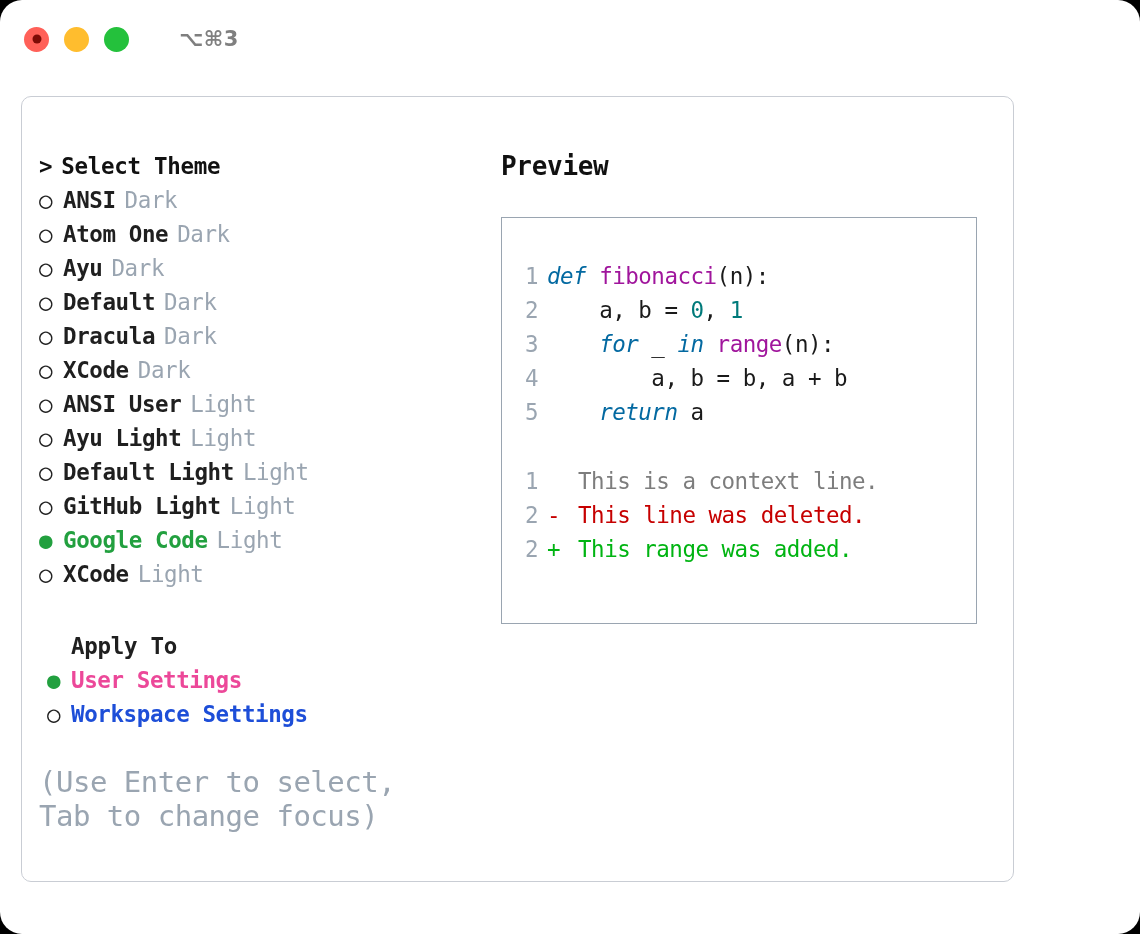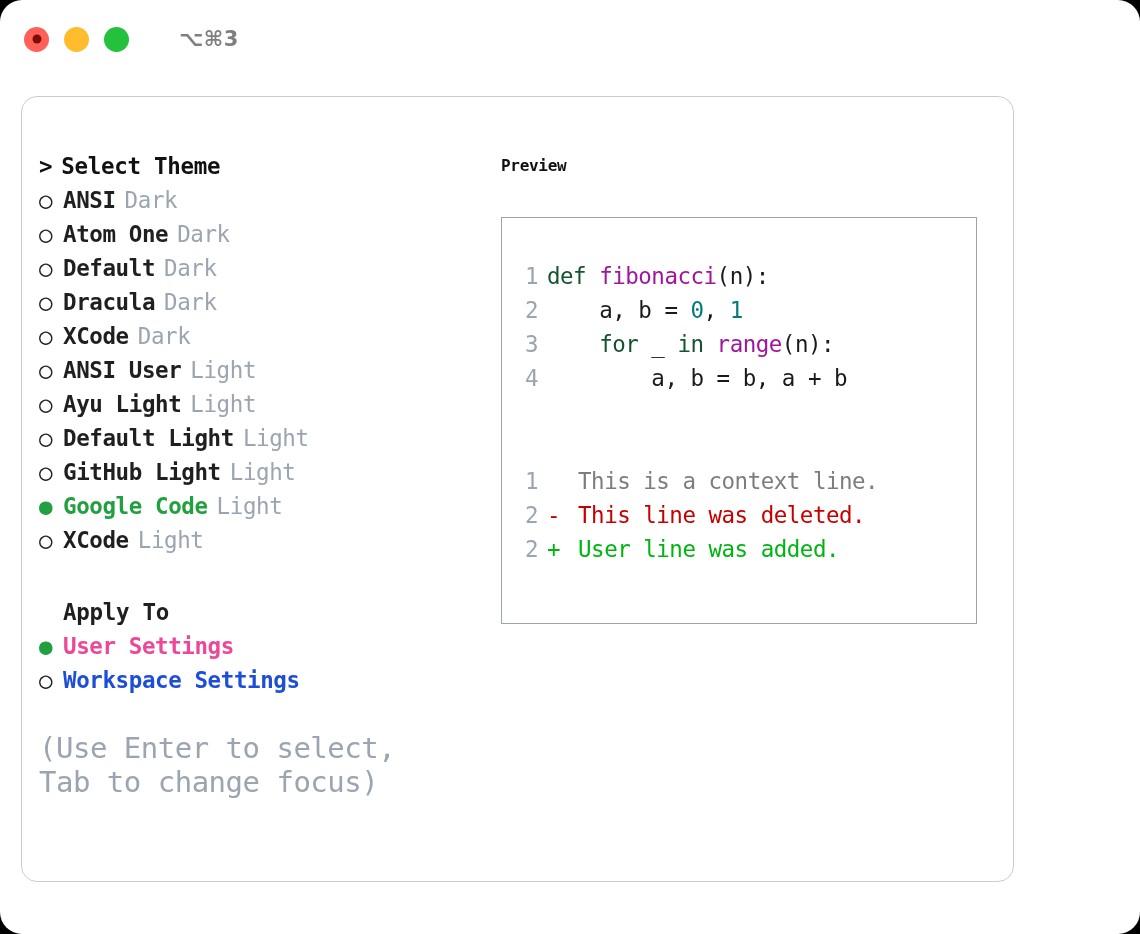--- a/index.html
+++ b/index.html
@@ -68,21 +68,21 @@
   }
 
   
   #panel {
     position: absolute;
     left: 21px;
     top: 96px;
     width: 993px;
     height: 786px;
     border: 1.5px solid #c9cdd4;
-    border-radius: 16px;
+    border-radius: 10px;
     box-sizing: border-box;
     background: #ffffff;
   }
 
   #panel-inner {
     position: absolute;
     left: 0; top: 0;
     width: 100%; height: 100%;
   }
 
@@ -124,21 +124,21 @@
     letter-spacing: -0.4px;
   }
   .theme-row.selected .theme-name { color: #22a03f; font-weight: bold; }
 
   .theme-kind {
     color: #9aa5b1;
     margin-left: 9px;
     letter-spacing: -0.4px;
   }
 
-  #apply-to-block { margin-top: 38px; }
+  #apply-to-block { margin-top: 38px; margin-left: 8px; }
   #apply-to-header {
     color: #1f1f1f;
     font-weight: bold;
     padding-left: 24px;
     letter-spacing: -0.3px;
   }
   .apply-row .apply-label {
     color: #1d4ed8;
     font-weight: bold;
     letter-spacing: -0.4px;
@@ -155,21 +155,21 @@
   }
 
   
   #right-col {
     position: absolute;
     left: 479px;
     top: 52px;
     width: 490px;
   }
   #preview-header {
-    font-size: 16px;
+    font-size: 26px;
     font-weight: bold;
     color: #111111;
     line-height: 34px;
     letter-spacing: -0.3px;
   }
 
   #preview-box {
     margin-top: 34px;
     width: 476px;
     height: 407px;
@@ -192,21 +192,21 @@
     white-space: pre;
     letter-spacing: -0.5px;
   }
   .lineno {
     display: inline-block;
     width: 30px;
     text-align: right;
     color: #9aa5b1;
     margin-right: 9px;
   }
-  .kw   { color: #14532d; }
+  .kw   { color: #0369a1; font-style: italic; }
   .fn   { color: #a0159c; }
   .num  { color: #007a7a; }
   .pln  { color: #1a1a1a; }
 
   #diff-area {
     position: absolute;
     left: 6px;
     top: 246px;
     right: 6px;
   }
@@ -235,20 +235,21 @@
 
       <div id="left-col">
 
         <div class="row" id="select-theme-header">
           <span class="prompt-caret">&gt;</span><span>Select Theme</span>
         </div>
 
         <div id="theme-list">
             <div class="row theme-row"><span class="bullet">○</span><span class="theme-name">ANSI</span><span class="theme-kind">Dark</span></div>
             <div class="row theme-row"><span class="bullet">○</span><span class="theme-name">Atom One</span><span class="theme-kind">Dark</span></div>
+            <div class="row theme-row"><span class="bullet">○</span><span class="theme-name">Ayu</span><span class="theme-kind">Dark</span></div>
             <div class="row theme-row"><span class="bullet">○</span><span class="theme-name">Default</span><span class="theme-kind">Dark</span></div>
             <div class="row theme-row"><span class="bullet">○</span><span class="theme-name">Dracula</span><span class="theme-kind">Dark</span></div>
             <div class="row theme-row"><span class="bullet">○</span><span class="theme-name">XCode</span><span class="theme-kind">Dark</span></div>
             <div class="row theme-row"><span class="bullet">○</span><span class="theme-name">ANSI User</span><span class="theme-kind">Light</span></div>
             <div class="row theme-row"><span class="bullet">○</span><span class="theme-name">Ayu Light</span><span class="theme-kind">Light</span></div>
             <div class="row theme-row"><span class="bullet">○</span><span class="theme-name">Default Light</span><span class="theme-kind">Light</span></div>
             <div class="row theme-row"><span class="bullet">○</span><span class="theme-name">GitHub Light</span><span class="theme-kind">Light</span></div>
             <div class="row theme-row selected"><span class="bullet">●</span><span class="theme-name">Google Code</span><span class="theme-kind">Light</span></div>
             <div class="row theme-row"><span class="bullet">○</span><span class="theme-name">XCode</span><span class="theme-kind">Light</span></div>
           </div>
@@ -266,24 +267,25 @@
 
       <div id="right-col">
         <div id="preview-header">Preview</div>
 
         <div id="preview-box">
           <div id="code-area">
               <div class="code-line"><span class="lineno">1</span><span class="kw">def </span><span class="fn">fibonacci</span><span class="pln">(n):</span></div>
               <div class="code-line"><span class="lineno">2</span><span class="pln">    a, b = </span><span class="num">0</span><span class="pln">, </span><span class="num">1</span></div>
               <div class="code-line"><span class="lineno">3</span><span class="pln">    </span><span class="kw">for</span><span class="pln"> _ </span><span class="kw">in</span><span class="pln"> </span><span class="fn">range</span><span class="pln">(n):</span></div>
               <div class="code-line"><span class="lineno">4</span><span class="pln">        a, b = b, a + b</span></div>
+              <div class="code-line"><span class="lineno">5</span><span class="pln">    </span><span class="kw">return</span><span class="pln"> a</span></div>
             </div>
           <div id="diff-area">
               <div class="code-line"><span class="lineno">1</span><span class="diff-marker diff-ctx"> </span><span class="diff-ctx"> This is a context line.</span></div>
               <div class="code-line"><span class="lineno">2</span><span class="diff-marker diff-del">-</span><span class="diff-del"> This line was deleted.</span></div>
-              <div class="code-line"><span class="lineno">2</span><span class="diff-marker diff-add">+</span><span class="diff-add"> User line was added.</span></div>
+              <div class="code-line"><span class="lineno">2</span><span class="diff-marker diff-add">+</span><span class="diff-add"> This range was added.</span></div>
             </div>
         </div>
       </div>
 
     </div>
   </div>
 </div>
 
 </body></html>

